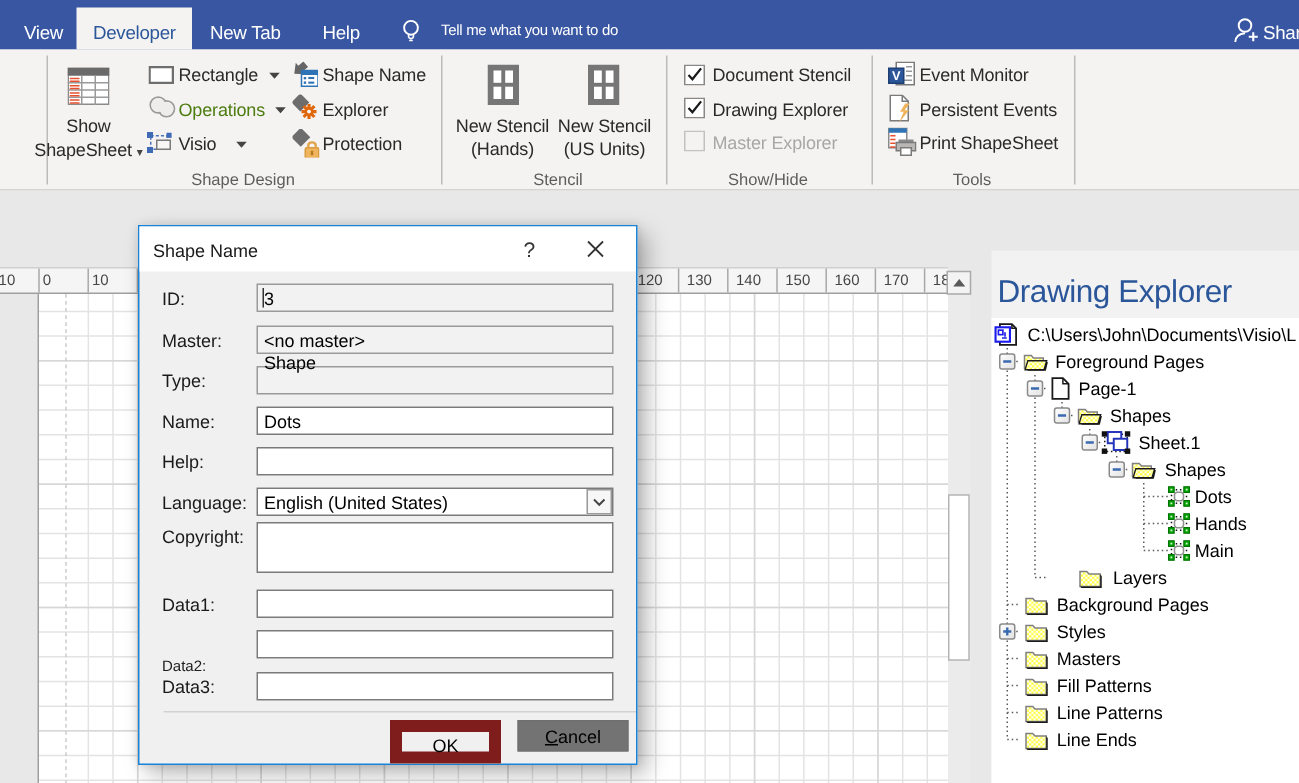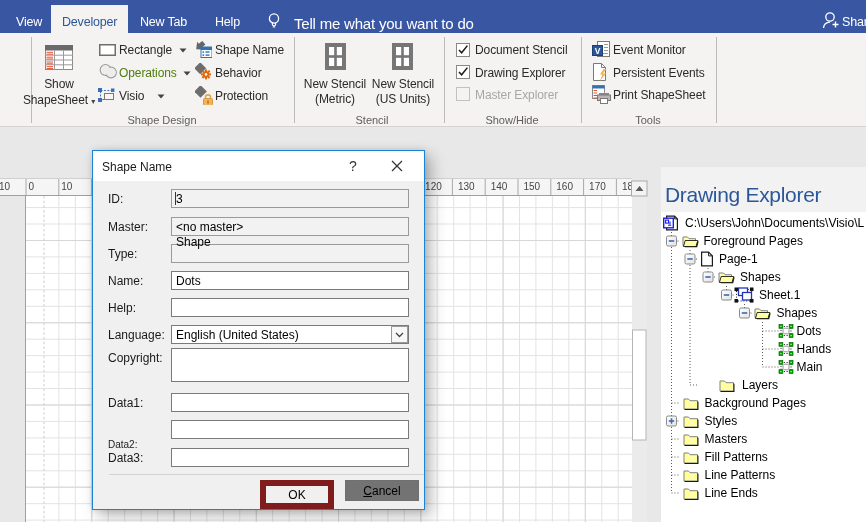--- a/index.html
+++ b/index.html
@@ -11,21 +11,21 @@
 <div class="abs" style="left:0;top:0;width:866px;height:33px;background:#3956a3;">
   <div class="abs txt" style="left:16px;top:15px;color:#fff;font-size:12.5px;letter-spacing:-0.2px;">View</div>
   <div class="abs" style="left:51px;top:5px;width:77px;height:28px;background:#f4f3f2;"></div>
   <div class="abs txt" style="left:62px;top:15px;color:#2b579a;font-size:12.5px;letter-spacing:-0.2px;">Developer</div>
   <div class="abs txt" style="left:140px;top:15px;color:#fff;font-size:12.5px;letter-spacing:-0.2px;">New Tab</div>
   <div class="abs txt" style="left:215px;top:15px;color:#fff;font-size:12.5px;letter-spacing:-0.2px;">Help</div>
   <svg class="abs" style="left:267px;top:12px;" width="14" height="18" viewBox="0 0 14 18">
     <circle cx="7" cy="6.5" r="4.6" fill="none" stroke="#fff" stroke-width="1.3"></circle>
     <path d="M5.4 10.8 L5.4 13 M8.6 10.8 L8.6 13 M5.4 13 Q7 14.4 8.6 13 M5.8 15 L8.2 15" fill="none" stroke="#fff" stroke-width="1.1"></path>
   </svg>
-  <div class="abs txt" style="left:294px;top:15px;color:#fff;font-size:15px;letter-spacing:-0.2px;">Tell me what you want to do</div>
+  <div class="abs txt" style="left:294px;top:15px;color:#fff;font-size:10px;letter-spacing:-0.2px;">Tell me what you want to do</div>
   <svg class="abs" style="left:822px;top:11px;" width="17" height="18" viewBox="0 0 17 18">
     <circle cx="8" cy="6" r="4.2" fill="none" stroke="#fff" stroke-width="1.3"></circle>
     <path d="M1.5 17 Q2 11.5 8 11.2" fill="none" stroke="#fff" stroke-width="1.3"></path>
     <path d="M10.5 13.5 L16.5 13.5 M13.5 10.5 L13.5 16.5" stroke="#fff" stroke-width="1.4"></path>
   </svg>
   <div class="abs txt" style="left:842px;top:15px;color:#fff;font-size:12.5px;letter-spacing:-0.2px;">Share</div>
 </div>
 <div class="abs" style="left:0;top:33px;width:866px;height:94px;background:#f4f3f2;border-bottom:1px solid #d5d2cf;">
     <div class="abs" style="left:31px;top:4px;width:1px;height:86px;background:#bdbbb9;"></div>
     <div class="abs" style="left:294px;top:4px;width:1px;height:86px;background:#bdbbb9;"></div>
@@ -106,21 +106,21 @@
     <circle r="3" cx="0" cy="0"></circle>
     <g stroke="#e0670c" stroke-width="2.1">
       <line x1="-5" y1="0" x2="5" y2="0"></line>
         <line x1="0" y1="-5" x2="0" y2="5"></line>
       <line x1="-3.6" y1="-3.6" x2="3.6" y2="3.6"></line>
         <line x1="-3.6" y1="3.6" x2="3.6" y2="-3.6"></line>
     </g>
     <circle r="1.3" cx="0" cy="0" fill="#f7f6f5"></circle>
   </g>
 </svg>
-<div class="abs txt" style="left:215px;top:66px;font-size:12px;letter-spacing:-0.1px;color:#2b2a29;">Behavior</div>
+<div class="abs txt" style="left:215px;top:66px;font-size:12px;letter-spacing:-0.1px;color:#2b2a29;">Explorer</div>
 
 <svg class="abs" style="left:195px;top:86px;" width="18" height="19" viewBox="0 0 18 19">
   <rect x="1" y="1" width="9" height="9" fill="#6d6d6d" transform="rotate(45 5.5 5.5)"></rect>
   <g transform="translate(8.5,8.5)">
     <rect x="0" y="4" width="9" height="7" rx="1" fill="#f0b45c" stroke="#d89a3e"></rect>
     <path d="M2 4 L2 2.6 Q2 0.4 4.5 0.4 Q7 0.4 7 2.6 L7 4" fill="none" stroke="#e2a44c" stroke-width="1.6"></path>
     <rect x="3.7" y="6" width="1.6" height="3" fill="#b47a20"></rect>
   </g>
 </svg>
 <div class="abs txt" style="left:215px;top:89px;font-size:12px;letter-spacing:-0.1px;color:#2b2a29;text-align:center;">Protection</div>
@@ -133,21 +133,21 @@
   <rect x="11.8" y="14.8" width="5.2" height="8.2" fill="#fff"></rect>
 </svg>
 <svg class="abs" style="left:392px;top:43px;" width="21" height="27" viewBox="0 0 21 27">
   <rect x="0" y="0" width="21" height="27" fill="#767676"></rect>
   <rect x="4" y="4" width="5.2" height="8.2" fill="#fff"></rect>
   <rect x="11.8" y="4" width="5.2" height="8.2" fill="#fff"></rect>
   <rect x="4" y="14.8" width="5.2" height="8.2" fill="#fff"></rect>
   <rect x="11.8" y="14.8" width="5.2" height="8.2" fill="#fff"></rect>
 </svg>
 <div class="abs txt" style="left:335px;top:77px;transform:translateX(-50%);font-size:12px;letter-spacing:-0.1px;color:#2b2a29;">New Stencil</div>
-<div class="abs txt" style="left:335px;top:92px;transform:translateX(-50%);font-size:12px;letter-spacing:-0.1px;color:#2b2a29;">(Metric)</div>
+<div class="abs txt" style="left:335px;top:92px;transform:translateX(-50%);font-size:12px;letter-spacing:-0.1px;color:#2b2a29;">(Hands)</div>
 <div class="abs txt" style="left:403px;top:77px;transform:translateX(-50%);font-size:12px;letter-spacing:-0.1px;color:#2b2a29;">New Stencil</div>
 <div class="abs txt" style="left:403px;top:92px;transform:translateX(-50%);font-size:12px;letter-spacing:-0.1px;color:#2b2a29;">(US Units)</div>
 <svg class="abs" style="left:456px;top:43px;" width="14" height="14" viewBox="0 0 14 14">
   <rect x="0.5" y="0.5" width="13" height="13" fill="#fff" stroke="#8a8886"></rect>
     <path d="M3 7 L5.6 9.8 L11.4 2.6" fill="none" stroke="#1a1a1a" stroke-width="1.5"></path>
   </svg>
 <div class="abs txt" style="left:475px;top:43px;font-size:12px;letter-spacing:-0.1px;color:#2b2a29;">Document Stencil</div>
 <svg class="abs" style="left:456px;top:65px;" width="14" height="14" viewBox="0 0 14 14">
   <rect x="0.5" y="0.5" width="13" height="13" fill="#fff" stroke="#8a8886"></rect>
     <path d="M3 7 L5.6 9.8 L11.4 2.6" fill="none" stroke="#1a1a1a" stroke-width="1.5"></path>
@@ -524,18 +524,18 @@
   </div>
 <div class="abs txt" style="left:15px;top:200px;font-size:12px;color:#1a1a1a;">Copyright:</div>
     <div class="abs" style="left:78px;top:197px;width:238px;height:34px;background:#fff;border:1px solid #7a7a7a;"></div>
     <div class="abs txt" style="left:15px;top:245px;font-size:12px;color:#1a1a1a;">Data1:</div>
     <div class="abs" style="left:78px;top:242px;width:238px;height:19px;background:#fff;border:1px solid #7a7a7a;"></div>
     <div class="abs txt" style="left:15px;top:288px;font-size:10px;color:#1a1a1a;">Data2:</div>
     <div class="abs" style="left:78px;top:269px;width:238px;height:19px;background:#fff;border:1px solid #7a7a7a;"></div>
     <div class="abs txt" style="left:15px;top:300px;font-size:12px;color:#1a1a1a;">Data3:</div>
     <div class="abs" style="left:78px;top:297px;width:238px;height:19px;background:#fff;border:1px solid #7a7a7a;"></div>
     <div class="abs" style="left:16px;top:323px;width:315px;height:1px;background:#d2d2d2;"></div>
-  <div class="abs" style="left:167px;top:329px;width:74px;height:29px;background:#f0f0f0;border:6px solid #7f1d1d;">
+  <div class="abs" style="left:167px;top:329px;width:74px;height:29px;background:#f0f0f0;border:8px solid #7f1d1d;">
     <div class="abs txt" style="left:50%;top:2px;transform:translateX(-50%);font-size:12px;color:#000;">OK</div>
   </div>
   <div class="abs" style="left:252px;top:329px;width:74px;height:21px;background:#737373;border:1px solid #707070;">
     <div class="abs txt" style="left:50%;top:3px;transform:translateX(-50%);font-size:12px;color:#000;"><span style="text-decoration:underline;">C</span>ancel</div>
   </div>
 </div>
 </body></html>

